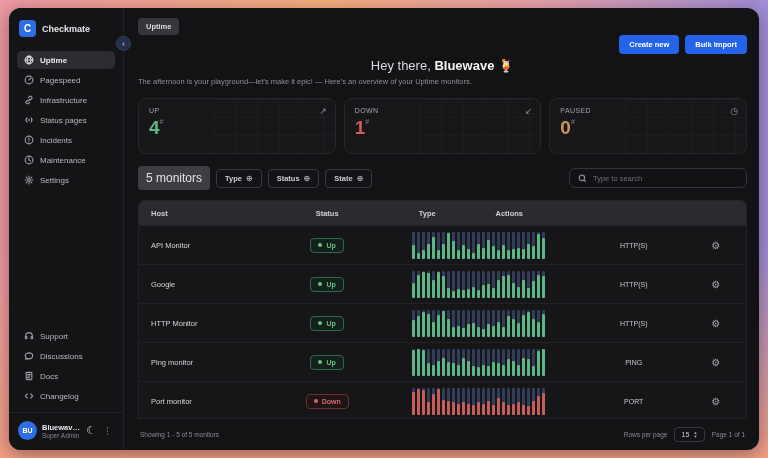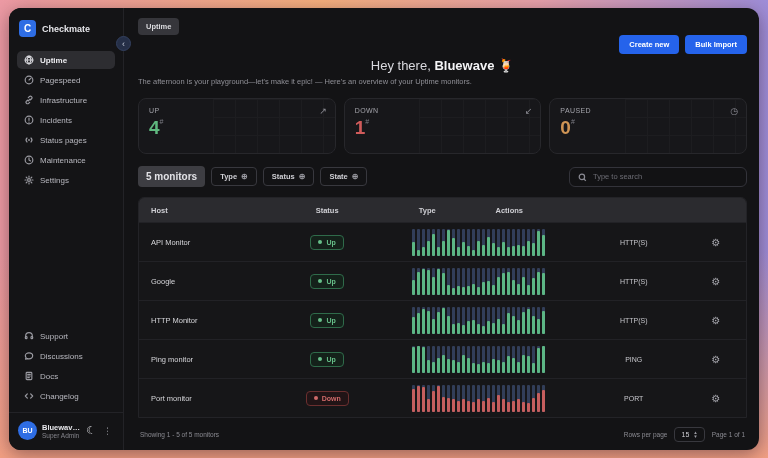--- a/index.html
+++ b/index.html
@@ -82,21 +82,21 @@
       linear-gradient(to bottom, #222226 1px, transparent 1px);
     background-size:22px 18px; opacity:.6;
   }
   .card-label { font-size:7px; letter-spacing:.4px; color:#a3a3aa; position:relative; }
   .card-value { font-size:19px; font-weight:bold; margin-top:4px; position:relative; line-height:1; }
   .card-hash { font-size:7px; color:#7c7c84; font-weight:normal; vertical-align:top; }
   .card-icon { position:absolute; right:8px; top:7px; font-size:9px; color:#8b8b93; }
   
   .filter-row { display:flex; align-items:center; margin-top:12px; gap:6px; }
   .chip-count {
-    background:#3d3d42; color:#e2e2e6; font-size:10px; font-weight:700;
+    background:#3d3d42; color:#e2e2e6; font-size:12px; font-weight:400;
     padding:5px 8px; border-radius:4px; cursor:pointer;
   }
   .chip {
     display:flex; align-items:center; gap:4px; border:1px solid #38383e; color:#cfcfd4;
     font-size:7.5px; font-weight:600; padding:4px 8px; border-radius:4px; cursor:pointer; background:transparent;
   }
   .chip .plus { font-size:8px; color:#9a9aa1; }
   .search-wrap {
     margin-left:auto; display:flex; align-items:center; gap:6px; width:178px; height:20px;
     border:1px solid #33333a; border-radius:6px; padding:0 8px; background:#121214;
@@ -177,34 +177,34 @@
         <span class="ic">
             <svg viewBox="0 0 12 12">
               <path d="M5 7.2L7.2 5M4.2 6.2L3 7.4a1.8 1.8 0 1 0 2.6 2.6l1.2-1.2M7.8 5.8L9 4.6A1.8 1.8 0 1 0 6.4 2L5.2 3.2"></path>
             </svg>
           </span>
         <span>Infrastructure</span>
       </div>
       <div class="nav-item">
         <span class="ic">
             <svg viewBox="0 0 12 12">
+              <circle cx="6" cy="6" r="1.1" fill="currentColor" stroke="none"></circle>
+              <path d="M3.6 8.4a3.4 3.4 0 0 1 0-4.8M8.4 3.6a3.4 3.4 0 0 1 0 4.8"></path>
+            </svg>
+          </span>
+        <span>Status pages</span>
+      </div>
+      <div class="nav-item">
+        <span class="ic">
+            <svg viewBox="0 0 12 12">
               <circle cx="6" cy="6" r="4.6"></circle>
               <path d="M6 3.6v2.8M6 8.4v.2"></path>
             </svg>
           </span>
         <span>Incidents</span>
-      </div>
-      <div class="nav-item">
-        <span class="ic">
-            <svg viewBox="0 0 12 12">
-              <circle cx="6" cy="6" r="1.1" fill="currentColor" stroke="none"></circle>
-              <path d="M3.6 8.4a3.4 3.4 0 0 1 0-4.8M8.4 3.6a3.4 3.4 0 0 1 0 4.8"></path>
-            </svg>
-          </span>
-        <span>Status pages</span>
       </div>
       <div class="nav-item">
         <span class="ic">
             <svg viewBox="0 0 12 12">
               <circle cx="6" cy="6" r="4.6"></circle>
               <path d="M6 3.4V6l1.8 1.2"></path>
             </svg>
           </span>
         <span>Maintenance</span>
       </div>

